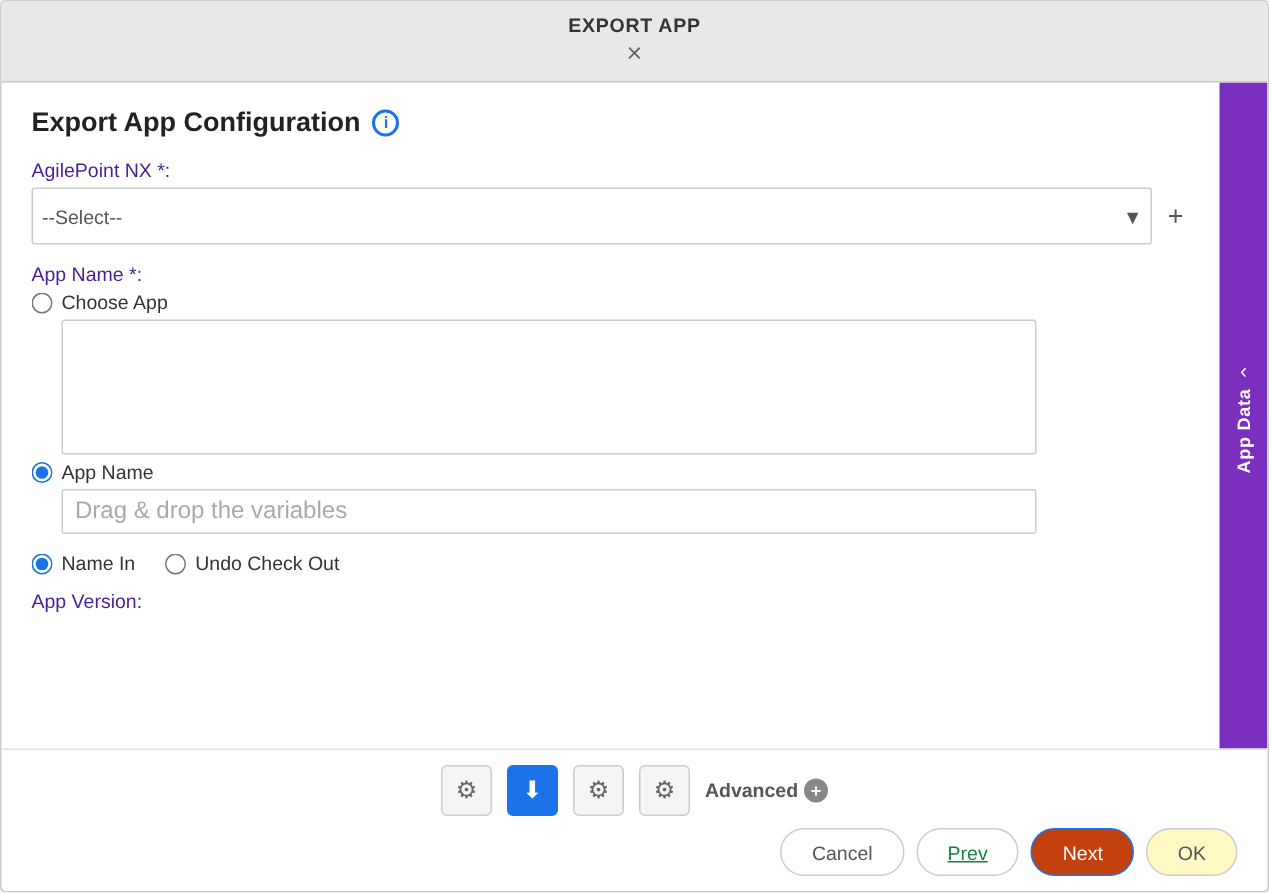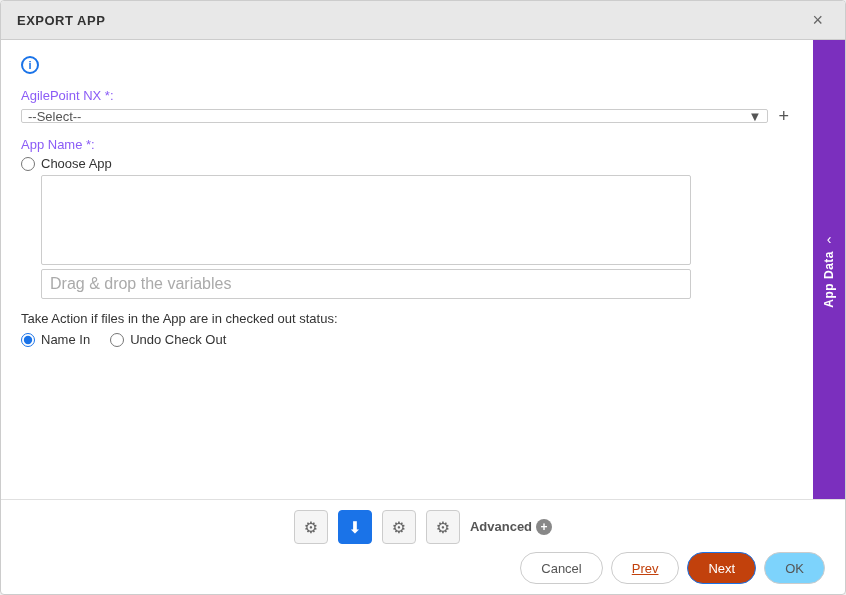--- a/index.html
+++ b/index.html
@@ -25,20 +25,21 @@
     }
     
     .modal-header {
       background: #e8e8e8;
       border-bottom: 1px solid #ccc;
       padding: 8px 16px;
       display: flex;
       align-items: center;
       justify-content: space-between;
       min-height: 36px;
+      flex-direction: column;
     }
     .modal-header-title {
       font-size: 13px;
       font-weight: 600;
       color: #333;
       letter-spacing: 0.5px;
       text-transform: uppercase;
     }
     .close-btn {
       background: none;
@@ -112,32 +113,32 @@
       justify-content: center;
       cursor: pointer;
     }
 
     
     .form-group {
       margin-bottom: 12px;
     }
     .form-label {
       font-size: 13px;
-      color: #8b5cf6;
+      color: #4c1d95;
       margin-bottom: 4px;
       display: block;
     }
     .select-wrapper {
       display: flex;
       align-items: center;
       gap: 6px;
     }
     .select-field {
       flex: 1;
-      height: 14px;
+      height: 38px;
       border: 1px solid #ccc;
       border-radius: 2px;
       display: flex;
       align-items: center;
       justify-content: space-between;
       padding: 0 6px;
       background: #fff;
       cursor: pointer;
     }
     .select-field span {
@@ -290,49 +291,50 @@
       font-weight: 500;
     }
     .btn-cancel {
       background: none;
       border: 1px solid #ccc;
       color: #555;
     }
     .btn-secondary {
       background: #fff;
       border: 1px solid #ccc;
-      color: #c2410c;
+      color: #15803d;
       text-decoration: underline;
     }
     .btn-primary {
       background: #c2410c;
       border: 1px solid #1a73e8;
       color: #fff;
     }
     .btn-ok {
-      background: #7dd3fc;
+      background: #fef9c3;
       border: 1px solid #ccc;
       color: #555;
     }
   </style>
 </head>
 <body>
 
 <div class="modal-wrapper">
 
   <div class="modal-header">
     <span class="modal-header-title">EXPORT APP</span>
     <button class="close-btn">×</button>
   </div>
 
   <div class="modal-body">
 
     <div class="main-content">
 
       <div class="section-title">
+        <span>Export App Configuration</span>
         <span class="info-icon">i</span>
       </div>
 
       <div class="form-group">
         <label class="form-label">AgilePoint NX *:</label>
         <div class="select-wrapper">
           <div class="select-field" style="width:650px;">
             <span>--Select--</span>
             <span>▼</span>
           </div>
@@ -343,41 +345,45 @@
       <div class="form-group">
         <label class="form-label">App Name *:</label>
         <div class="radio-group">
 
           <div class="radio-option">
             <input type="radio" name="appNameOption" style="">
             <span>Choose App</span>
           </div>
           <textarea class="app-textarea" style=""></textarea>
 
+          <div class="radio-option" style="margin-top:4px;">
+            <input type="radio" name="appNameOption" checked="" style="">
+            <span>App Name</span>
+          </div>
           <div class="drag-drop-input">
             <span style="color:#aaa;">Drag &amp; drop the variables</span>
           </div>
         </div>
       </div>
 
       <div class="action-section">
-        <div class="action-label">Take Action if files in the App are in checked out status:</div>
         <div class="inline-radio-group">
           <div class="radio-option">
             <input type="radio" name="actionOption" checked="" style="">
             <span>Name In</span>
           </div>
           <div class="radio-option">
             <input type="radio" name="actionOption" style="">
             <span>Undo Check Out</span>
           </div>
         </div>
       </div>
 
       <div class="form-group">
+        <div class="form-label">App Version:</div>
       </div>
     </div>
 
     <div class="side-panel">
       <span class="side-panel-chevron">‹</span>
       <span class="side-panel-label">App Data</span>
     </div>
   </div>
 
   <div class="modal-footer">

